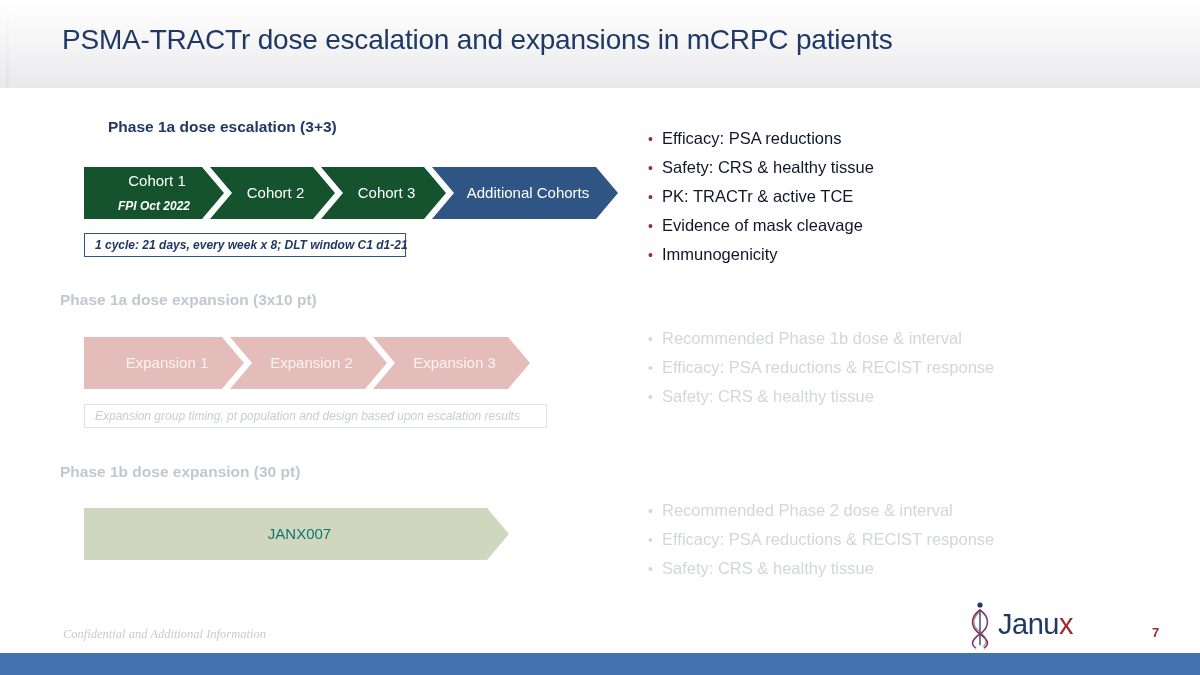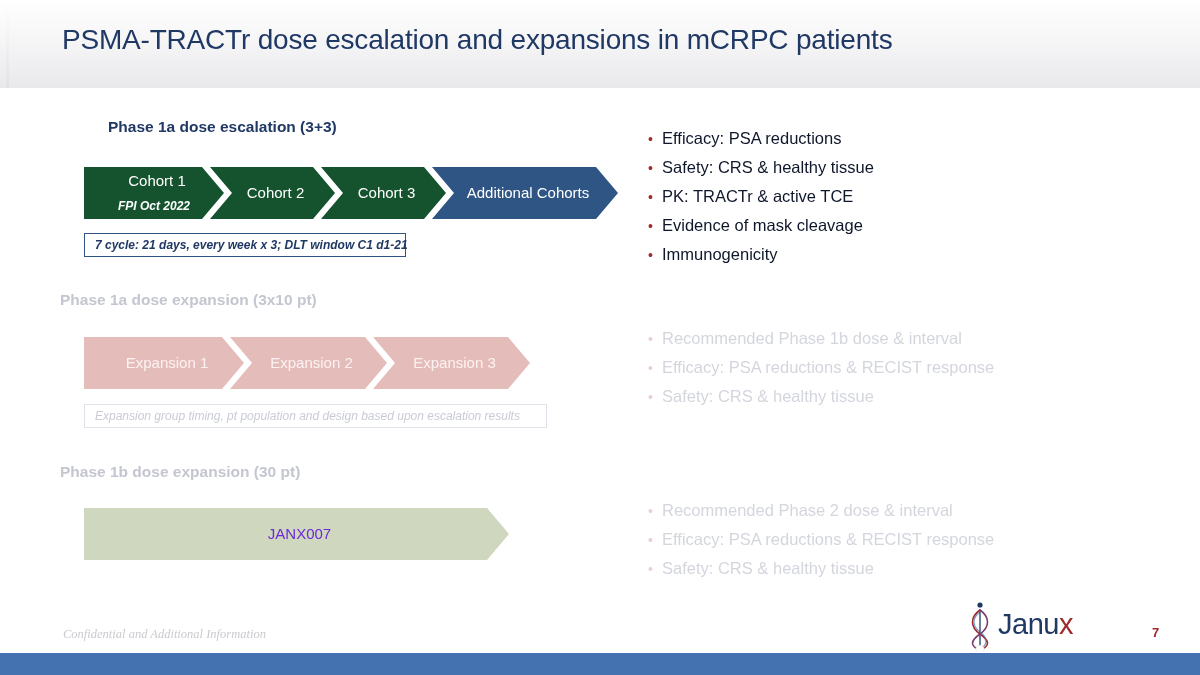--- a/index.html
+++ b/index.html
@@ -93,21 +93,21 @@
   
   .c-blue  { background: #14532d; }
   .c-navy  { background: #2E5584; }
 
   
   .c-pink  { background: #E4BDBA; }
   .c-pink .lbl { color: #fdf2f1; }
 
   
   .c-green { background: #CFD8BE; }
-  .c-green .lbl { color: #6d28d9; }
+  .c-green .lbl { color: #0f766e; }
 
   
   .caption-box {
     position: absolute;
     display: flex;
     align-items: center;
     font-size: 12px;
     font-style: italic;
     font-weight: bold;
     border-width: 1px;
@@ -214,21 +214,21 @@
     <span class="lbl">Cohort 2</span>
   </div>
   <div class="chev mid c-blue" style="width:125px">
     <span class="lbl">Cohort 3</span>
   </div>
   <div class="chev mid c-navy" style="width:186px">
     <span class="lbl">Additional Cohorts</span>
   </div>
 </div>
 
-<div class="caption-box" id="caption-escalation">7 cycle: 21 days, every week x 3; DLT window C1 d1-21</div>
+<div class="caption-box" id="caption-escalation">1 cycle: 21 days, every week x 8; DLT window C1 d1-21</div>
 
 <div class="bullets active" id="bullets-1">
   <div class="bullet">
     <span class="dot">•</span>
     <span class="txt">Efficacy:  PSA reductions</span>
   </div>
   <div class="bullet">
     <span class="dot">•</span>
     <span class="txt">Safety:  CRS &amp; healthy tissue</span>
   </div>

